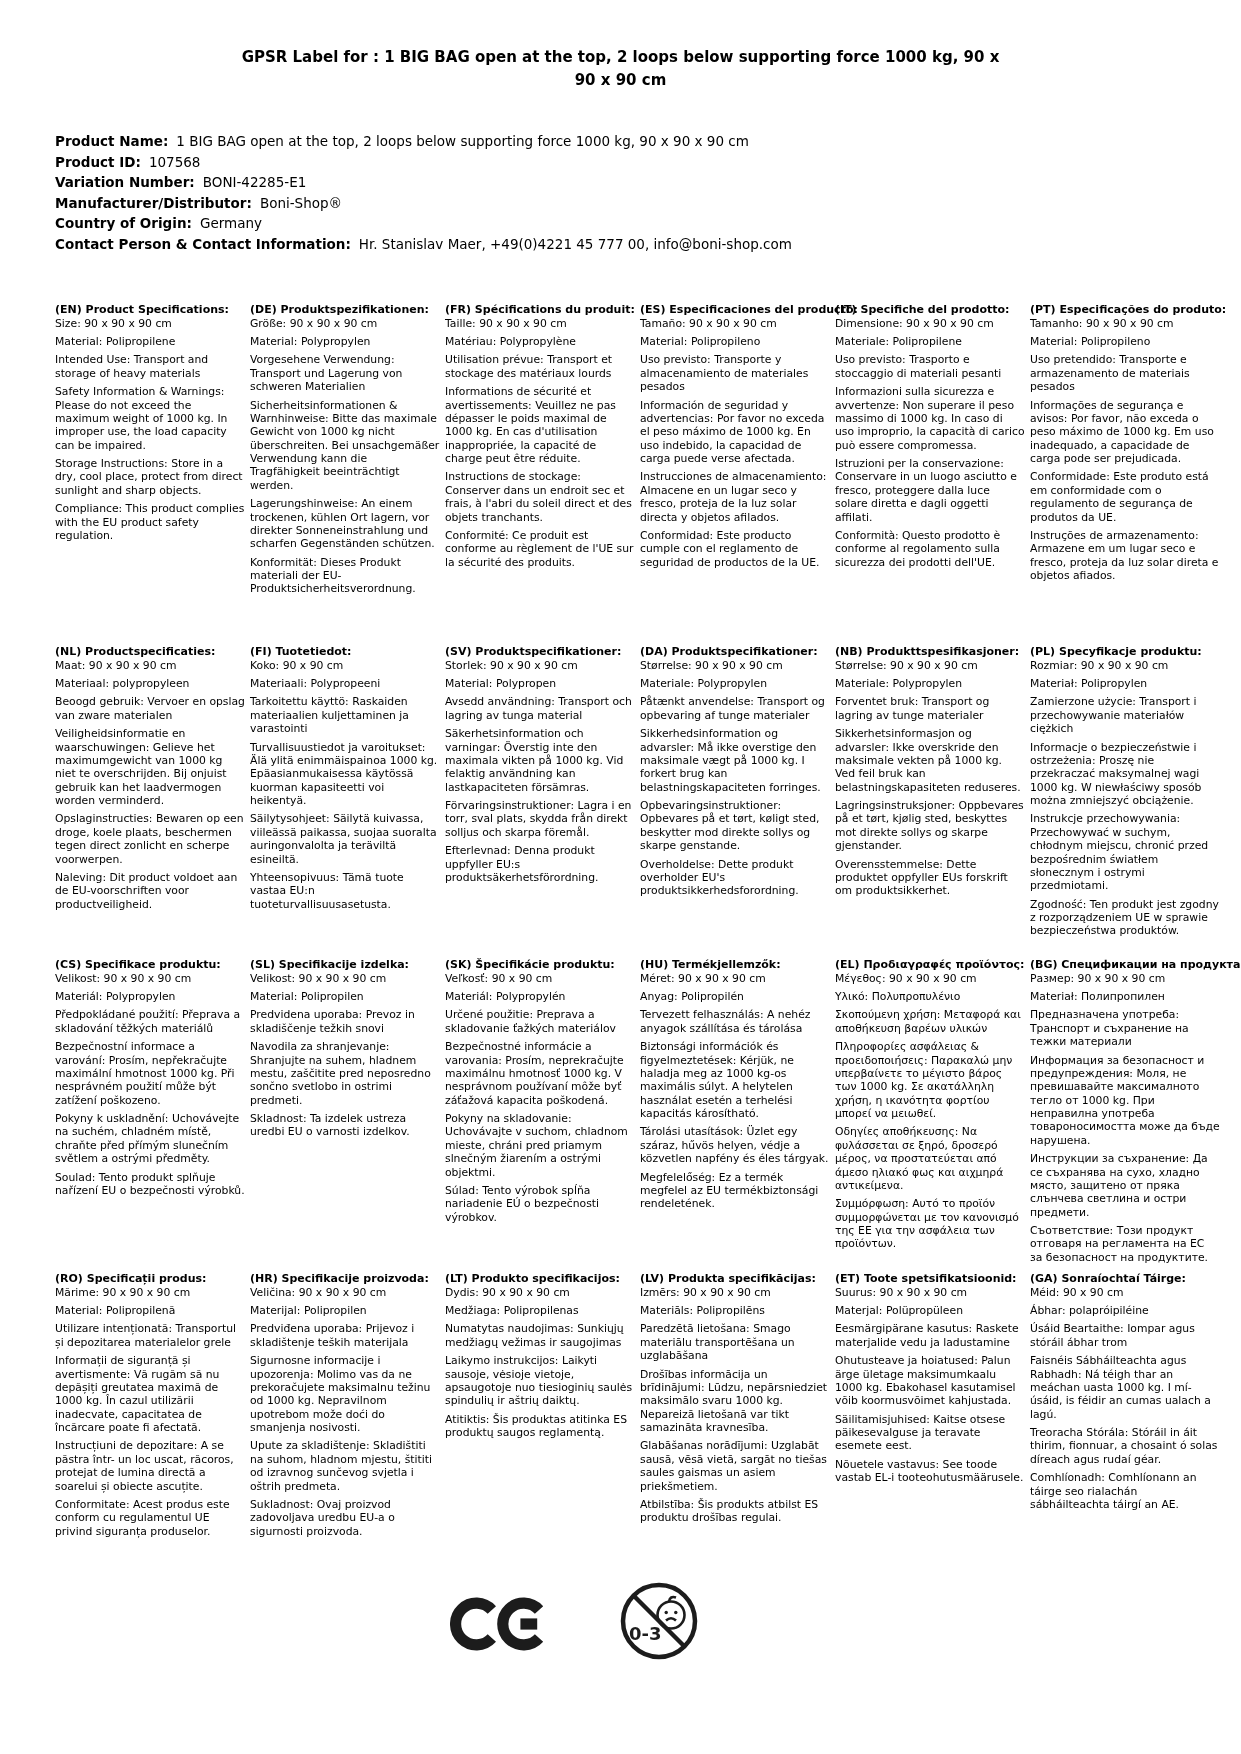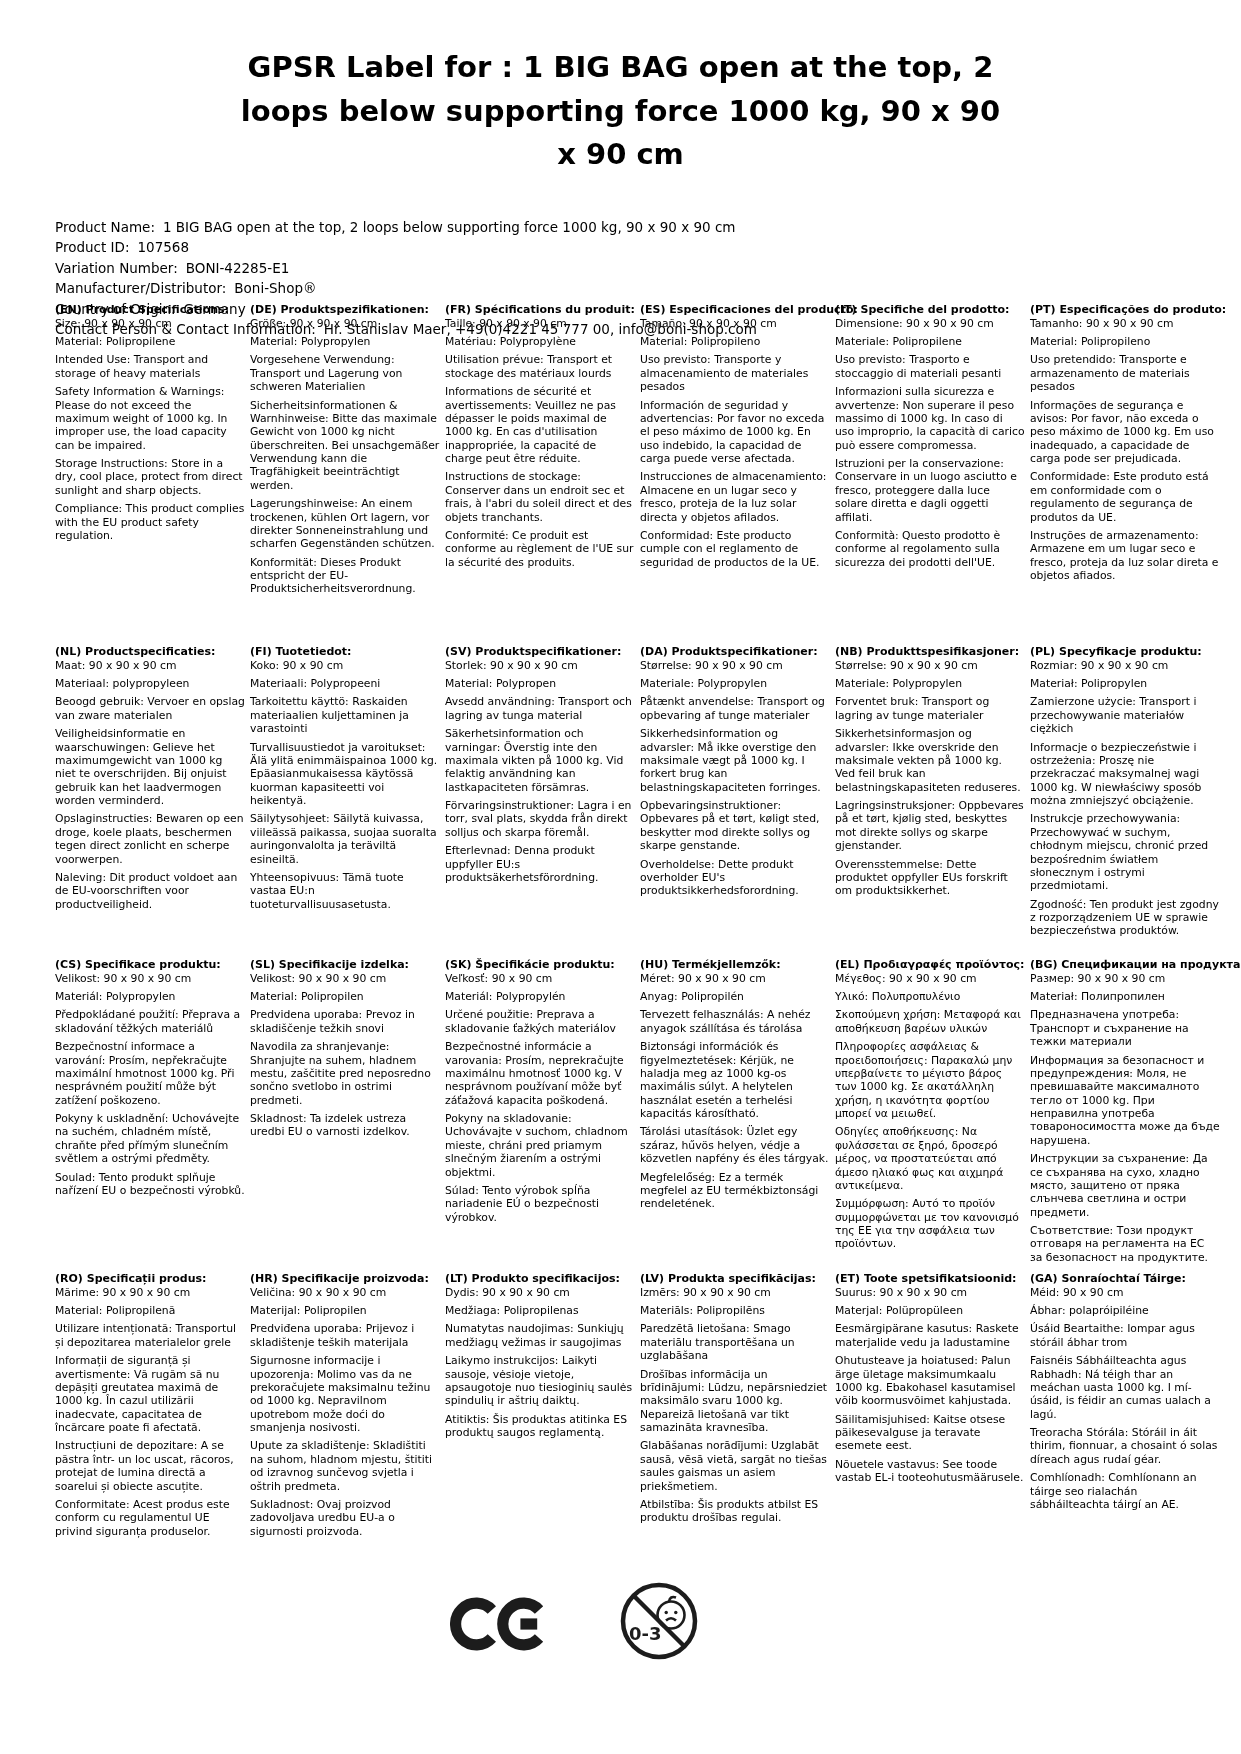--- a/index.html
+++ b/index.html
@@ -5,26 +5,26 @@
   html,body { margin:0; padding:0; background:#ffffff; }
   body {
     width:1241px; height:1754px; position:relative;
     color:#000; font-family:"DejaVu Sans", sans-serif;
     -webkit-font-smoothing:antialiased;
   }
   .page { position:absolute; inset:0; overflow:hidden; }
 
   .title {
     margin:46px auto 0; width:780px; text-align:center;
-    font-size:29px; font-weight:bold; line-height:1.5;
+    font-size:15px; font-weight:bold; line-height:1.5;
   }
 
   .product-info { margin:40px 0 0 55px; font-size:13.5px; line-height:1.52; }
   .pi-row { white-space:nowrap; }
-  .pi-label { font-weight:normal;margin-top:20px; }
+  .pi-label { font-weight:bold;margin-top:20px; }
   .pi-value { margin-left:8px;margin-top:17px; }
 
   .spec-grid {
     position:absolute; left:55px; top:303px; width:1186px;
     display:grid; grid-template-columns:repeat(6,190px); column-gap:5px;
     grid-template-rows:342px 313px 314px auto;
   }
   .block { font-size:10.8px; line-height:1.24; overflow:visible; }
   .block h3 {
     margin:0; font-size:11px; font-weight:bold; white-space:nowrap; overflow:visible;
@@ -62,21 +62,21 @@
         <p>Storage Instructions: Store in a dry, cool place, protect from direct sunlight and sharp objects.</p>
         <p>Compliance: This product complies with the EU product safety regulation.</p>
       </div>
       <div class="block">
         <h3>(DE) Produktspezifikationen:</h3>
         <p>Größe: 90 x 90 x 90 cm</p>
         <p>Material: Polypropylen</p>
         <p>Vorgesehene Verwendung: Transport und Lagerung von schweren Materialien</p>
         <p>Sicherheitsinformationen &amp; Warnhinweise: Bitte das maximale Gewicht von 1000 kg nicht überschreiten. Bei unsachgemäßer Verwendung kann die Tragfähigkeit beeinträchtigt werden.</p>
         <p>Lagerungshinweise: An einem trockenen, kühlen Ort lagern, vor direkter Sonneneinstrahlung und scharfen Gegenständen schützen.</p>
-        <p>Konformität: Dieses Produkt entspricht der EU-Produktsicherheitsverordnung.</p>
+        <p>Konformität: Dieses Produkt materiali der EU-Produktsicherheitsverordnung.</p>
       </div>
       <div class="block">
         <h3>(FR) Spécifications du produit:</h3>
         <p>Taille: 90 x 90 x 90 cm</p>
         <p>Matériau: Polypropylène</p>
         <p>Utilisation prévue: Transport et stockage des matériaux lourds</p>
         <p>Informations de sécurité et avertissements: Veuillez ne pas dépasser le poids maximal de 1000 kg. En cas d'utilisation inappropriée, la capacité de charge peut être réduite.</p>
         <p>Instructions de stockage: Conserver dans un endroit sec et frais, à l'abri du soleil direct et des objets tranchants.</p>
         <p>Conformité: Ce produit est conforme au règlement de l'UE sur la sécurité des produits.</p>
       </div>

